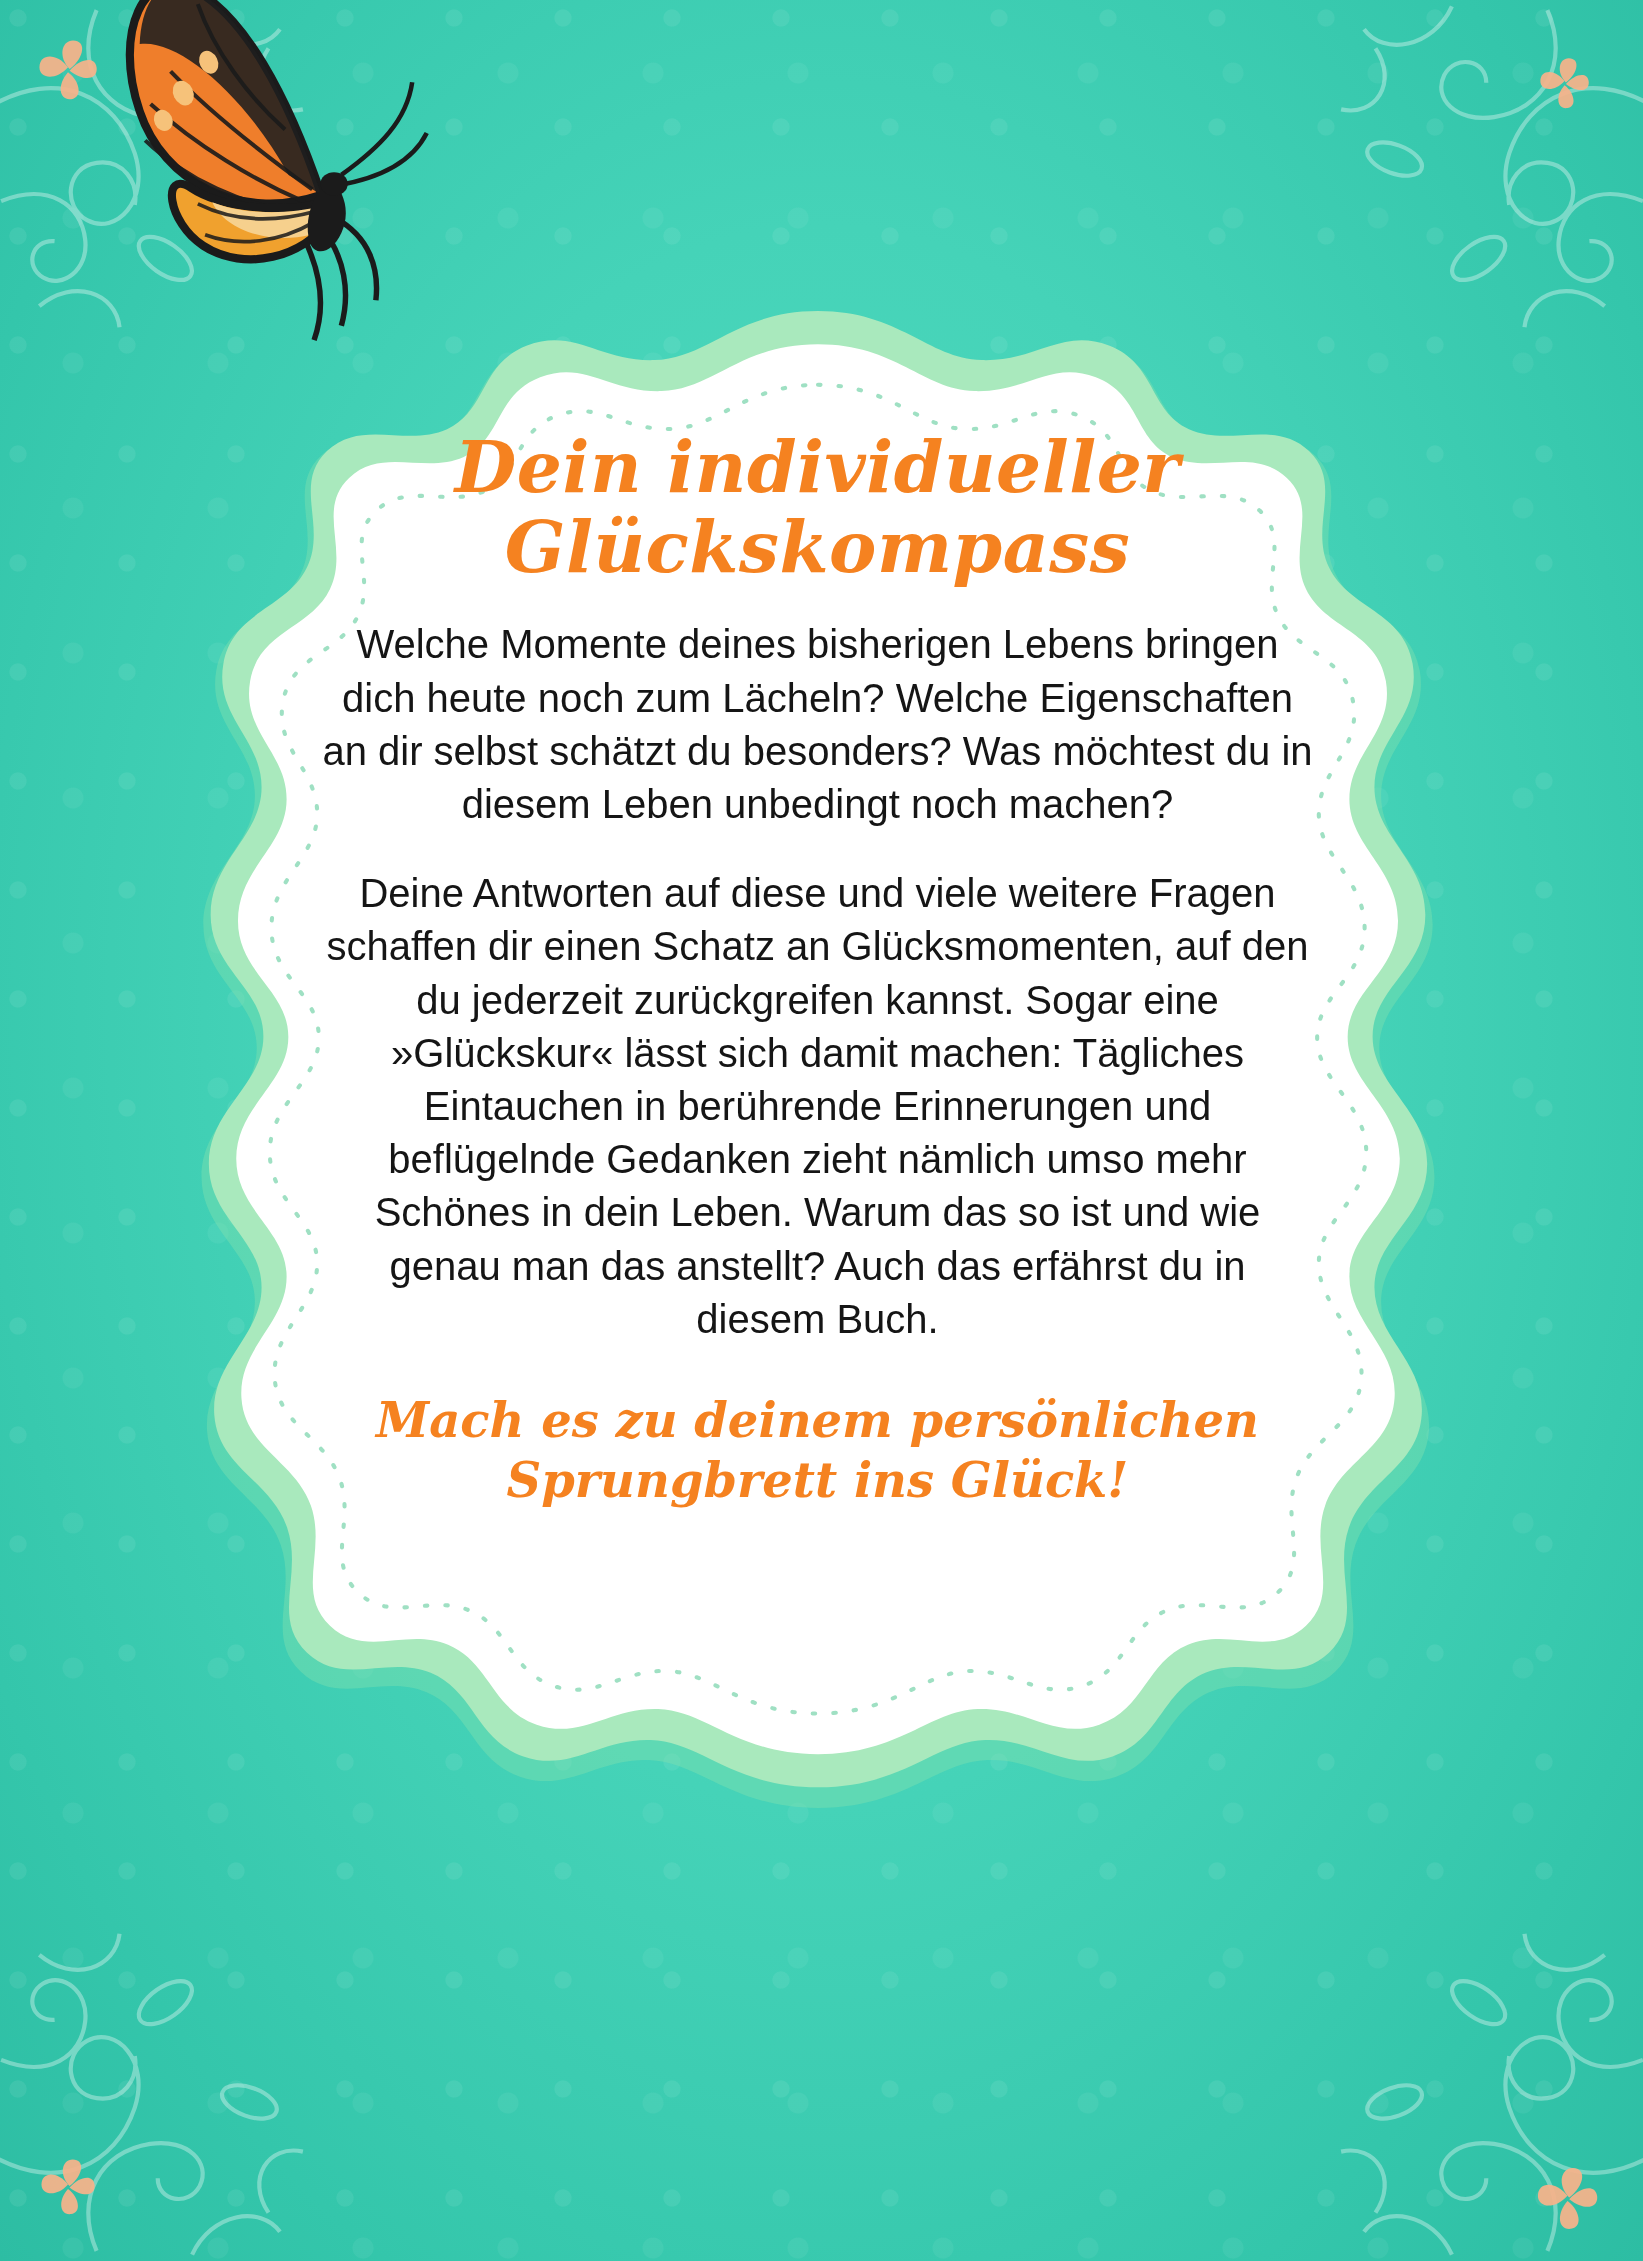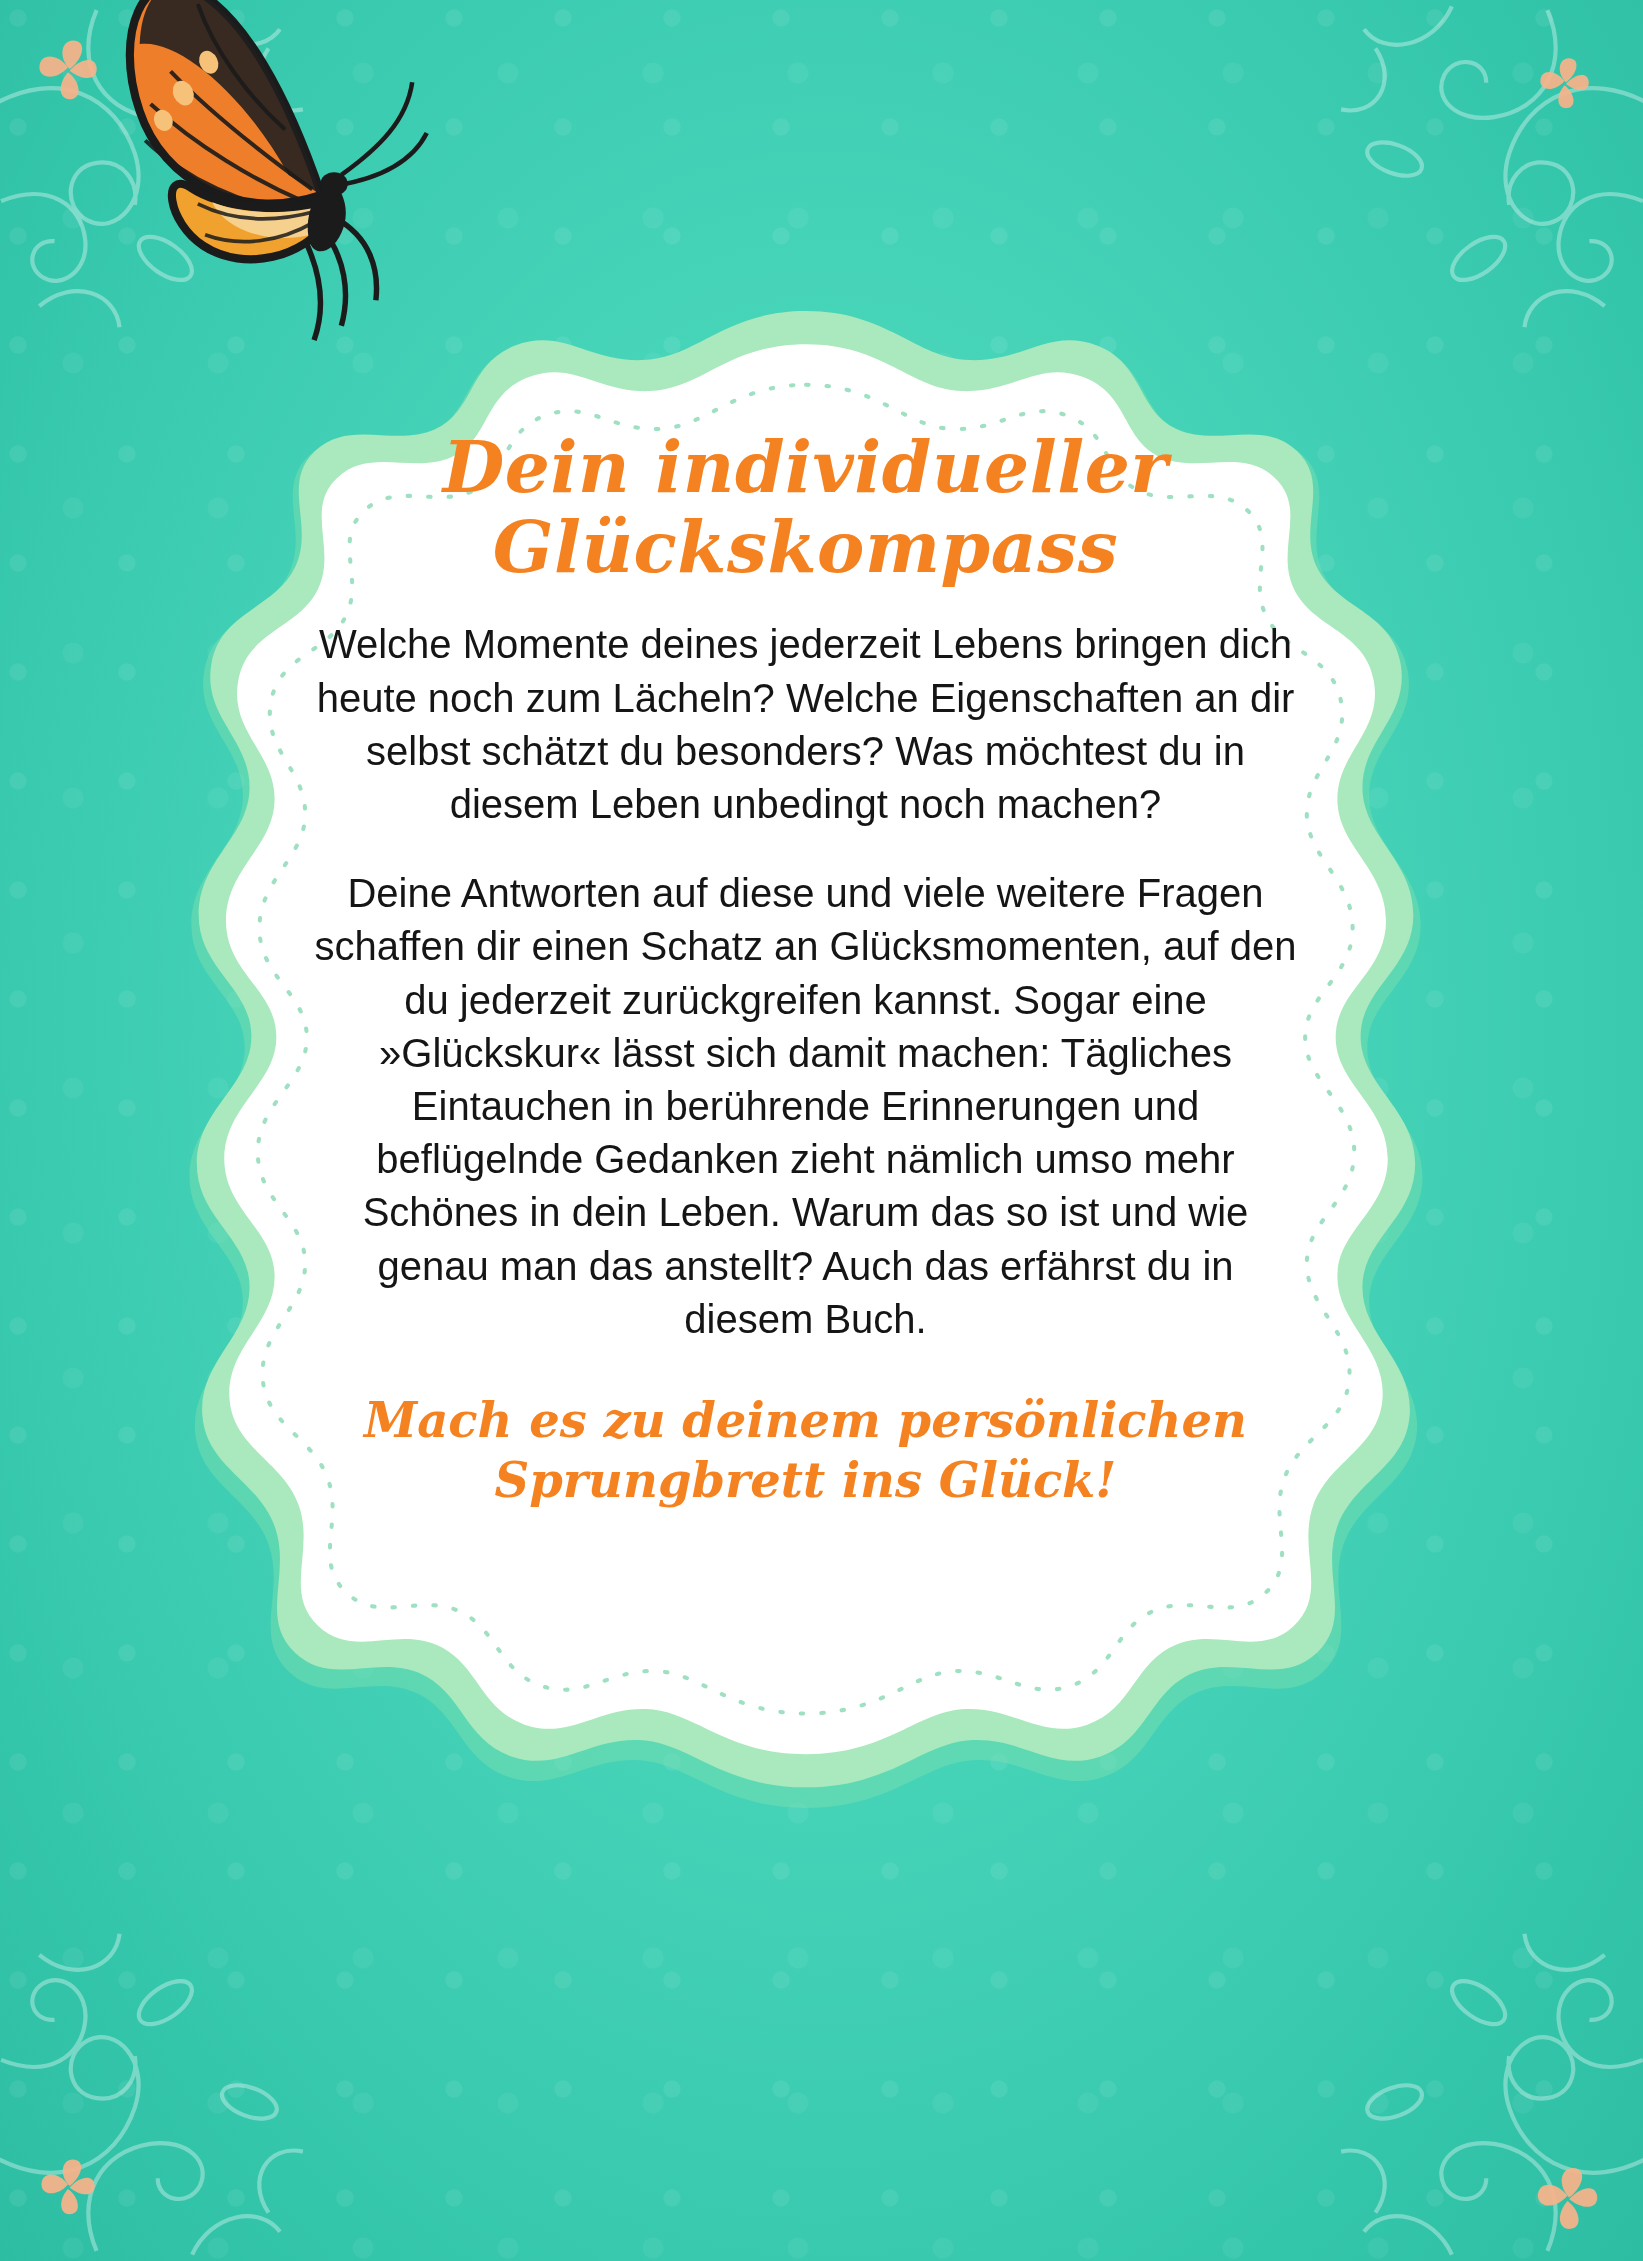--- a/index.html
+++ b/index.html
@@ -54,21 +54,21 @@
     top: -16.4px;
     left: 107px;
     width: 327px;
     height: 409px;
     pointer-events: none;
   }
 
   
   .card-wrap {
     position: absolute;
-    left: 115px;
+    left: 127px;
     top: 291px;
     width: 1382px;
     height: 1700px;
   }
   .card-svg {
     position: absolute;
     inset: 0;
     width: 100%;
     height: 100%;
   }
@@ -292,20 +292,20 @@
 
       <use href="#scallop" fill="#a9e9bd"></use>
 
       <use href="#scallop" fill="#ffffff" transform="translate(760,834) scale(0.955) translate(-760,-834)"></use>
 
       <use href="#scallop" fill="none" stroke="#9fe0c3" stroke-width="5" stroke-dasharray="3 22" stroke-linecap="round" transform="translate(760,834) scale(0.90) translate(-760,-834)"></use>
     </svg>
 
     <div class="card-content">
       <h1 class="card-title">Dein individueller Glückskompass</h1>
-      <p class="card-para first">Welche Momente deines jederzeit Lebens bringen dich heute noch zum Lächeln? Welche Eigenschaften an dir selbst schätzt du besonders? Was möchtest du in diesem Leben unbedingt noch machen?</p>
+      <p class="card-para first">Welche Momente deines bisherigen Lebens bringen dich heute noch zum Lächeln? Welche Eigenschaften an dir selbst schätzt du besonders? Was möchtest du in diesem Leben unbedingt noch machen?</p>
       <p class="card-para second">Deine Antworten auf diese und viele weitere Fragen schaffen dir einen Schatz an Glücksmomenten, auf den du jederzeit zurückgreifen kannst. Sogar eine »Glückskur« lässt sich damit machen: Tägliches Eintauchen in berührende Erinnerungen und beflügelnde Gedanken zieht nämlich umso mehr Schönes in dein Leben. Warum das so ist und wie genau man das anstellt? Auch das erfährst du in diesem Buch.</p>
       <p class="card-closing">Mach es zu deinem persönlichen Sprungbrett ins Glück!</p>
     </div>
   </div>
 
 </div>
 
 
 </body></html>

